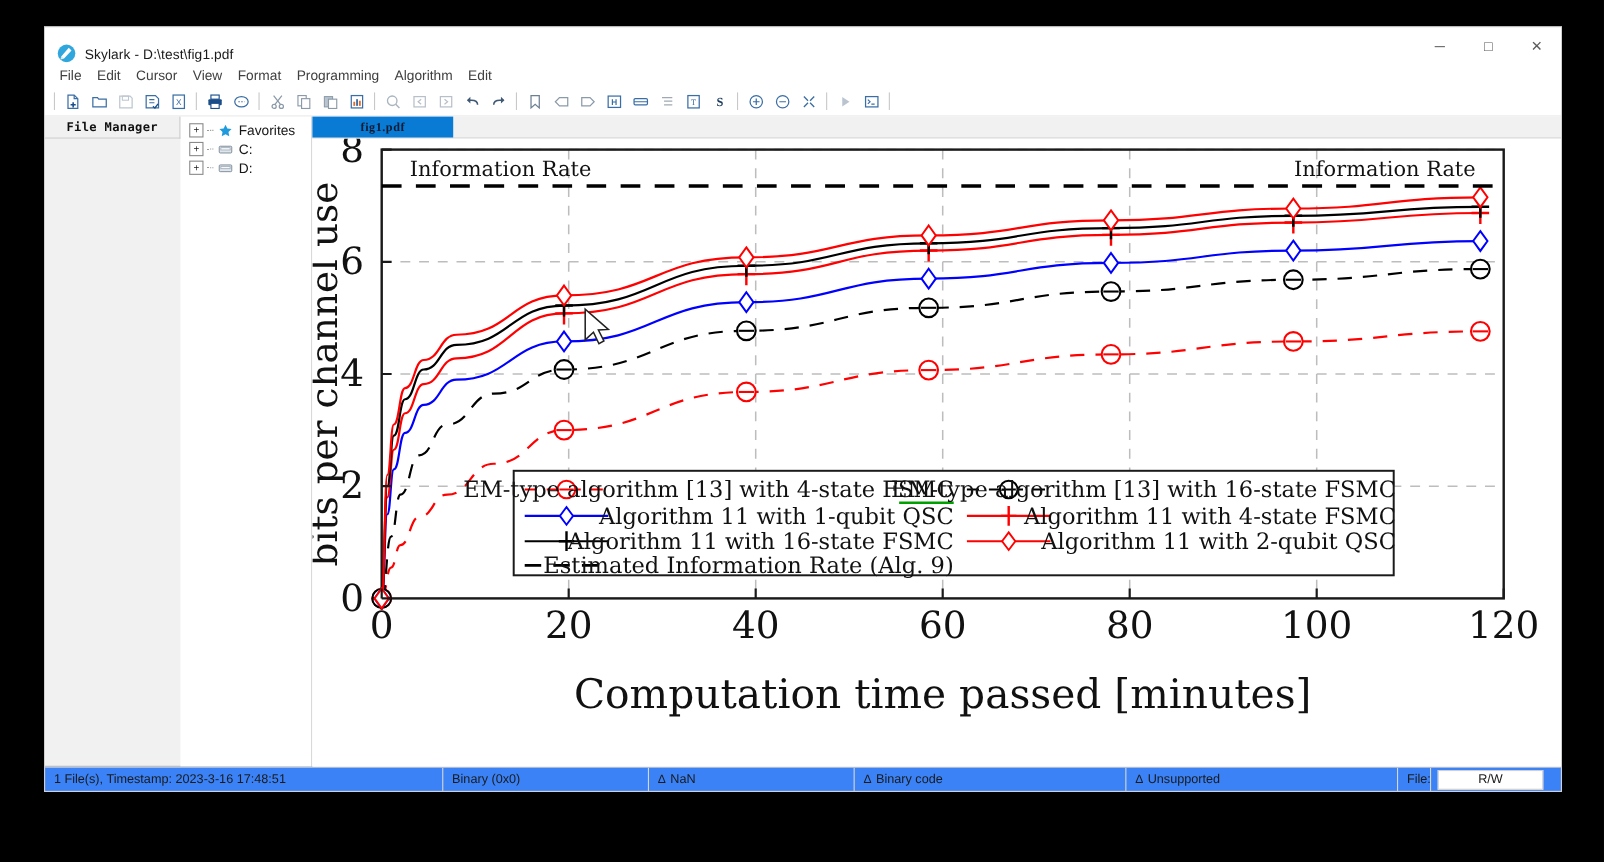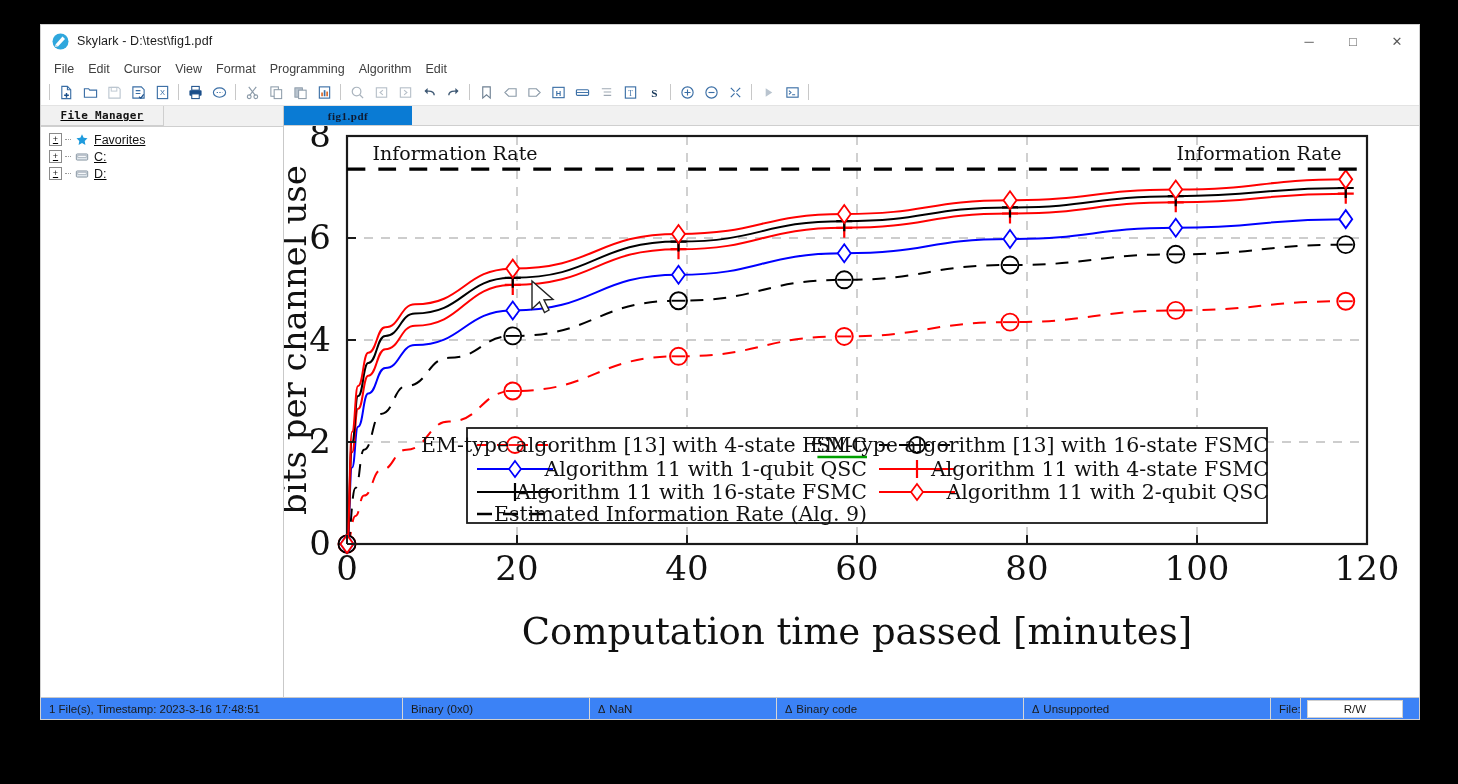--- a/index.html
+++ b/index.html
@@ -18,21 +18,21 @@
     left: 40px; top: 24px;
     width: 1378px; height: 694px;
     background: #ffffff;
     border: 1px solid #d0d0d0;
     box-shadow: 0 0 6px rgba(0,0,0,0.35);
     display: flex; flex-direction: column;
   }
   
   #titlebar {
     height: 32px; min-height: 32px;
-    display: flex; align-items: center;
+    display: flex; align-items: flex-end;
     background: #ffffff;
     border-bottom: 1px solid #ffffff;
     position: relative;
   }
   #app-icon {
     margin-left: 10px; margin-right: 8px;
     width: 18px; height: 18px;
     display: flex; align-items: center; justify-content: center;
   }
   #title-text {
@@ -74,21 +74,21 @@
     width: 1px; height: 16px; background: #c8c8c8;
     margin: 0 4px;
   }
   .tb-btn svg { display:block; }
   
   #body-row { flex: 1; display: flex; min-height: 0; }
   #sidebar {
     width: 242px; min-width: 242px;
     background: #ffffff;
     border-right: 1px solid #c9c9c9;
-    display: flex; flex-direction: column; text-decoration: underline;
+    display: flex; flex-direction: row;
   }
   #sidebar-header {
     height: 19px; min-height: 19px;
     background: #f1f1f1;
     border-bottom: 1px solid #cfcfcf;
     border-right: 1px solid #cfcfcf;
     display: flex; align-items: center; justify-content: center;
     width: 122px;
   }
   #sidebar-header-wrap {

